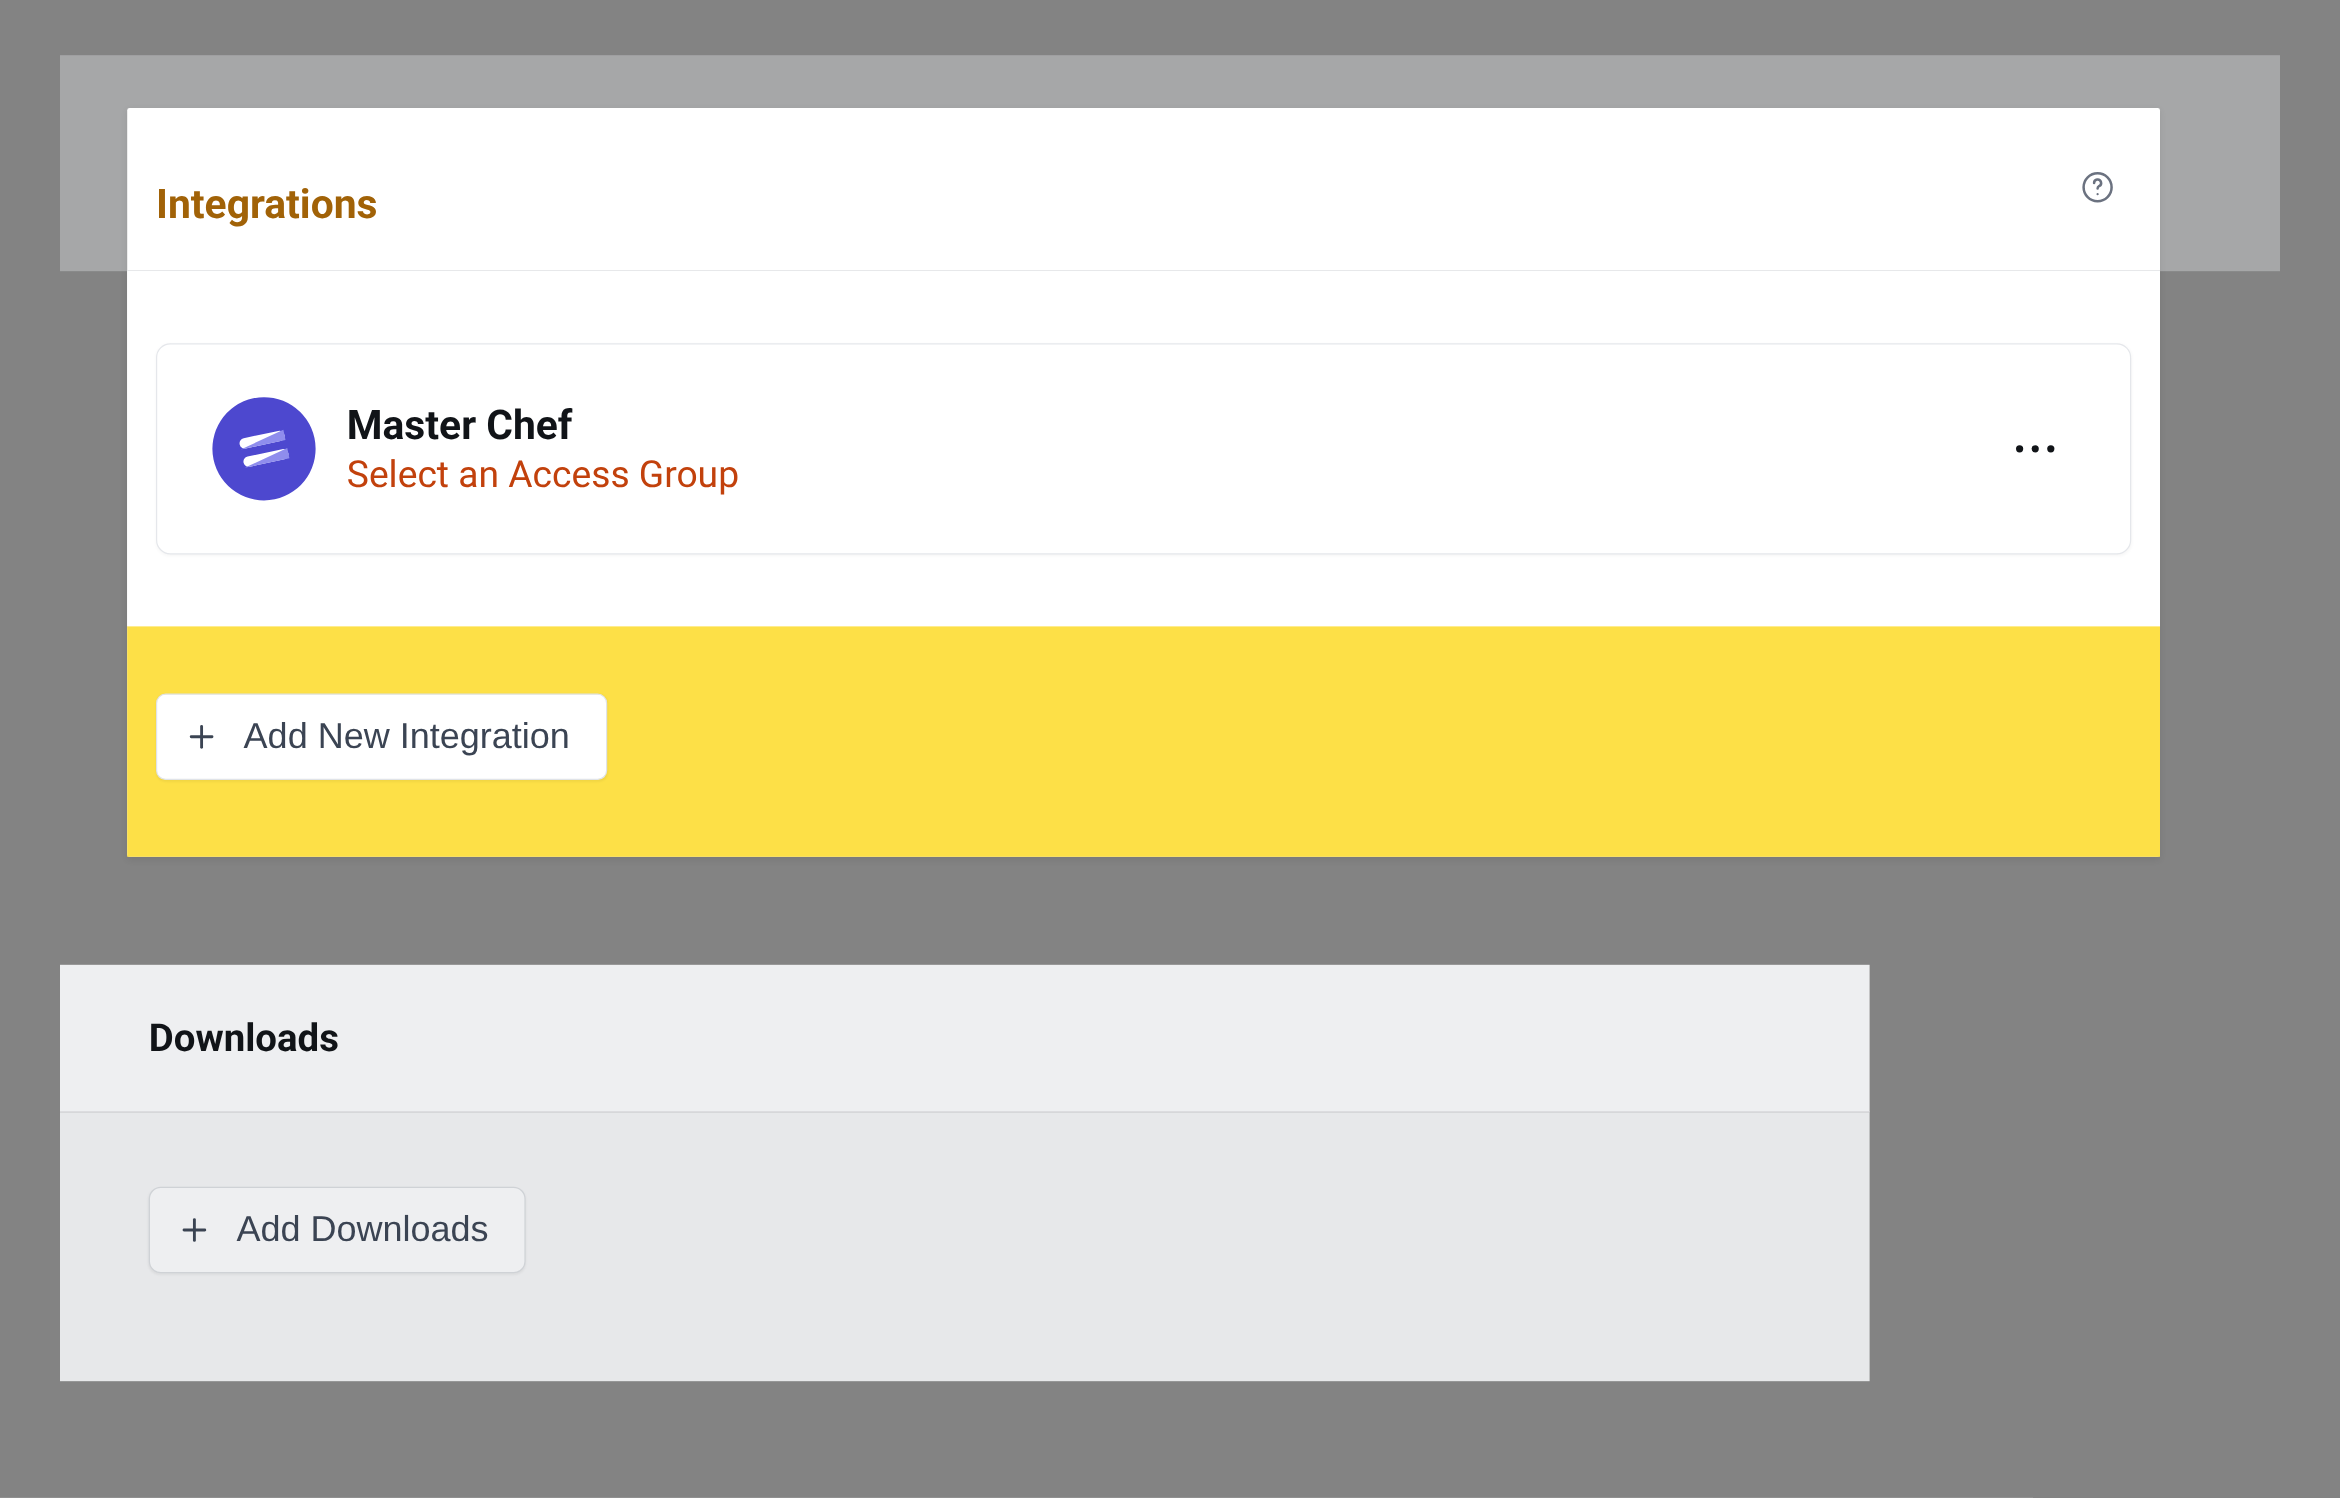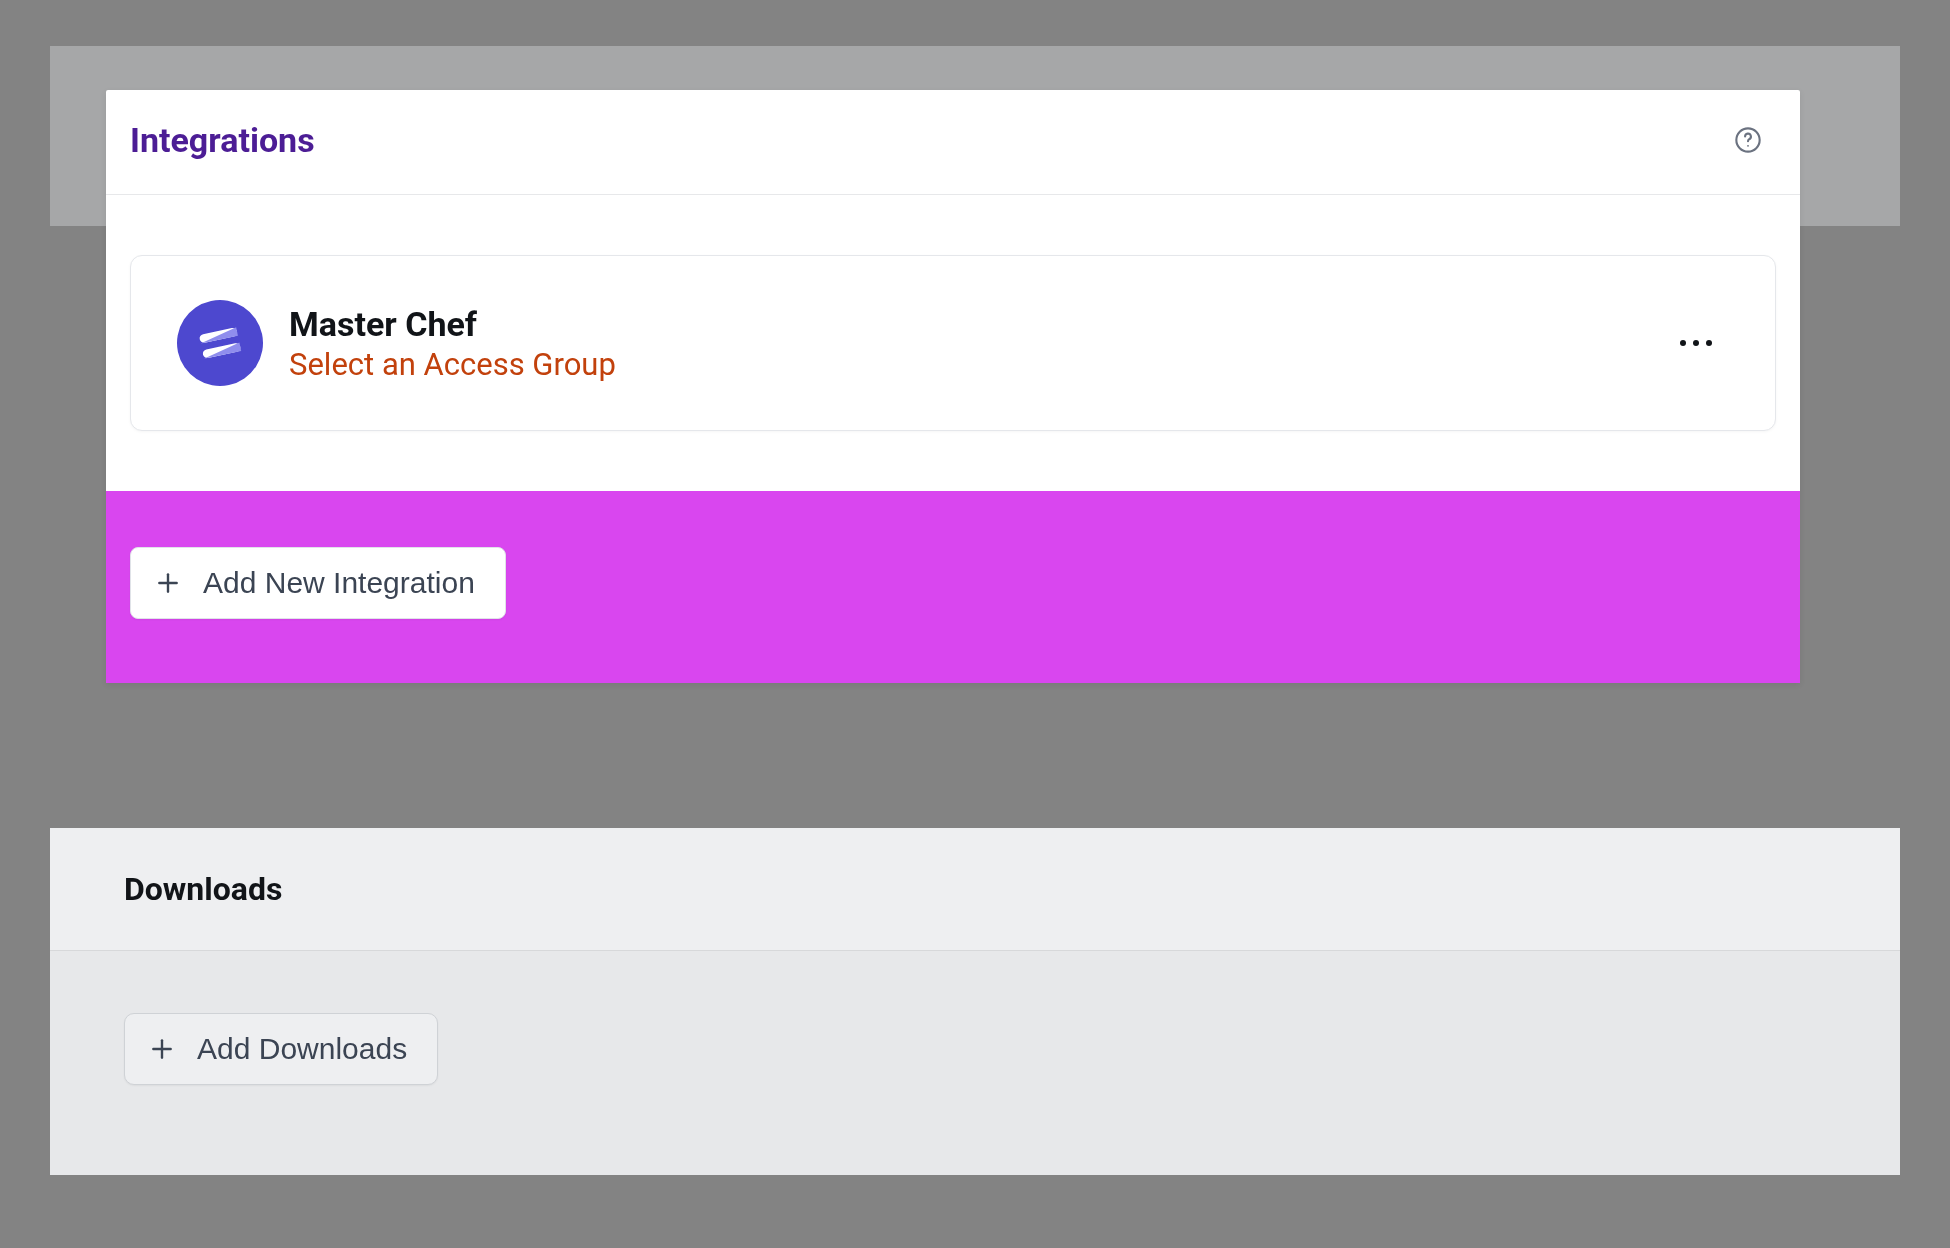--- a/index.html
+++ b/index.html
@@ -53,21 +53,22 @@
       display: flex;
       align-items: center;
       justify-content: space-between;
       padding: 30px 38px 34px 24px;
       border-bottom: 1px solid #e7e8ea;
     }
 
     .panel-title {
       font-size: 34px;
       font-weight: 700;
-      color: #4c1d95;
+      color: #a16207;
+      margin-top: 31px;
     }
 
     .help-icon {
       width: 28px;
       height: 28px;
       color: #6b7280;
     }
 
     .panel-body {
       padding: 60px 24px 60px 24px;
@@ -133,21 +134,21 @@
       padding: 10px;
       color: #111418;
     }
 
     .more-btn svg {
       width: 34px;
       height: 10px;
     }
 
     .panel-footer {
-      background: #d946ef;
+      background: #fde047;
       padding: 56px 24px 64px 24px;
     }
 
     .add-btn {
       display: inline-flex;
       align-items: center;
       gap: 22px;
       background: #ffffff;
       border: 1px solid #e0e3e8;
       border-radius: 8px;
@@ -162,22 +163,22 @@
     .add-btn .plus-icon {
       width: 26px;
       height: 26px;
       color: #3b4453;
     }
 
     
     .section-downloads {
       position: absolute;
       left: 50px;
-      top: 828px;
-      width: 1850px;
+      top: 804px;
+      width: 1508px;
       z-index: 1;
     }
 
     .downloads-header {
       background: #eeeff1;
       padding: 42px 74px;
       border-bottom: 1px solid #d7d8da;
     }
 
     .downloads-title {

